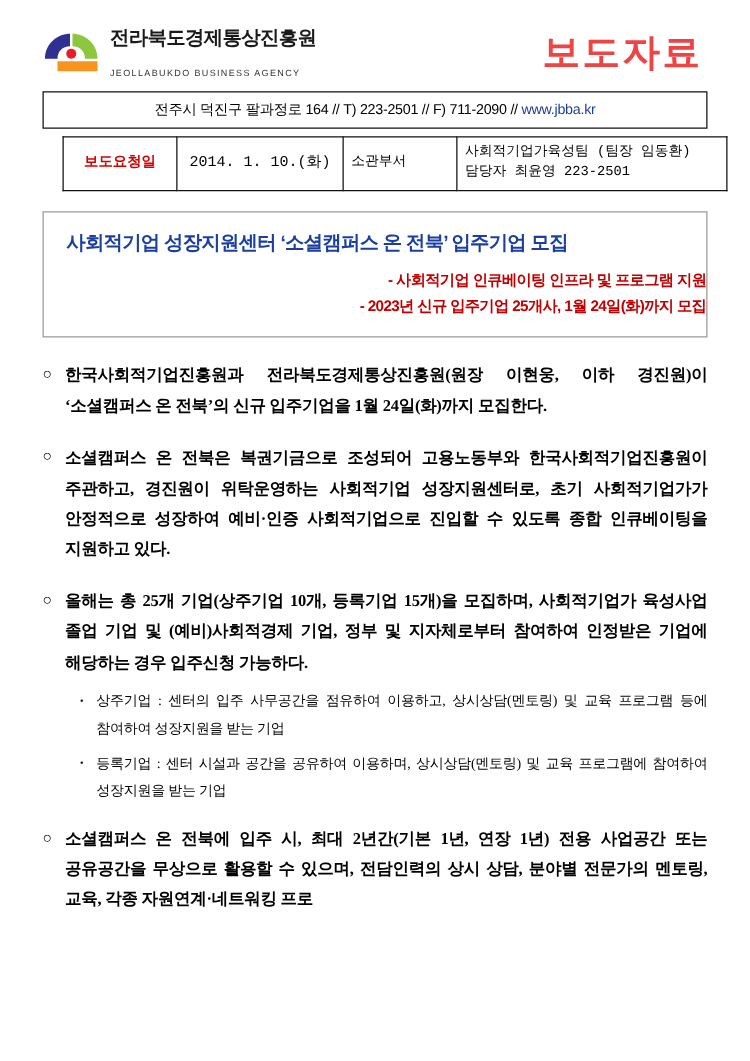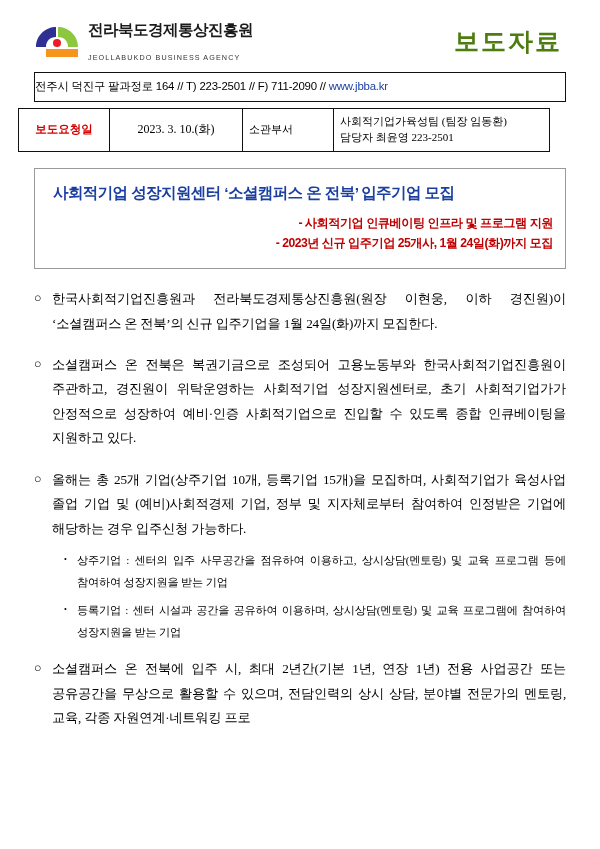--- a/index.html
+++ b/index.html
@@ -56,46 +56,47 @@
   .logo-en {
     font-family: "Liberation Sans", sans-serif;
     font-size: 7.2px;
     letter-spacing: 1.1px;
     color: #333;
     margin-top: 16px;
     white-space: nowrap;
   }
   .doc-title {
     font-family: "Liberation Sans", sans-serif;
-    font-size: 25px;
+    font-size: 30px;
     font-weight: bold;
     letter-spacing: 2px;
-    color: #4d7c0f;
+    color: #ef4444;
     padding-right: 4px;
   }
 
   
   .contact-bar {
     margin: 4px 34px 0 34px;
     border: 1.3px solid #111;
+    text-align: center;
     font-family: "Liberation Sans", sans-serif;
     font-size: 11.4px;
     padding: 6px 0 7px 0;
     letter-spacing: -0.2px;
   }
   .contact-bar .url {
     color: #1a3fa0;
   }
 
   
   .info-table {
-    margin: 6px 34px 0 18px;
+    margin: 6px 34px 0 50px;
     border-collapse: collapse;
     width: calc(100% - 68px);
-    font-family: Liberation Serif, serif;
+    font-family: Liberation Mono, monospace;
     font-size: 11px;
   }
   .info-table td {
     border: 1.1px solid #111;
     padding: 5px 6px;
     vertical-align: middle;
     line-height: 1.45;
   }
   .cell-label-red {
     width: 78px;
@@ -118,21 +119,21 @@
     padding-left: 10px;
   }
   .cell-dept div {
     white-space: nowrap;
   }
 
   
   .title-box {
     margin: 16px 34px 18px 34px;
     border: 1.3px solid #999;
-    padding: 14px 12px 14px 18px;
+    padding: 14px 0 14px 18px;
     box-sizing: border-box;
   }
   .title-main {
     font-family: "Liberation Sans", sans-serif;
     font-size: 15.5px;
     font-weight: bold;
     color: #1a3fa0;
     letter-spacing: -0.6px;
     margin-bottom: 9px;
     white-space: nowrap;
@@ -164,20 +165,21 @@
     line-height: 1.85;
     color: #000;
   }
   .para-text {
     flex: 1;
     font-size: 13.2px;
     line-height: 1.85;
     text-align: justify;
     letter-spacing: -0.2px;
     word-break: keep-all;
+    font-weight: bold;
   }
   .subpara {
     margin: 6px 0 0 30px;
     display: flex;
     align-items: flex-start;
   }
   .bullet-dot {
     flex: none;
     width: 13px;
     font-size: 8px;
@@ -221,21 +223,21 @@
   </div>
 
   <div class="contact-bar">
     <span>전주시 덕진구 팔과정로 164 // T) 223-2501 // F) 711-2090 // </span><span class="url">www.jbba.kr</span>
   </div>
 
   <table class="info-table">
     <tbody>
         <tr>
       <td class="cell-label-red">보도요청일</td>
-      <td class="cell-date">2023. 3. 10.(화)</td>
+      <td class="cell-date">2014. 1. 10.(화)</td>
       <td class="cell-label">소관부서</td>
       <td class="cell-dept">
         <div>사회적기업가육성팀 (팀장 임동환)</div>
         <div>담당자 최윤영  223-2501</div>
       </td>
     </tr>
   </tbody>
     </table>
 
   <div class="title-box">

